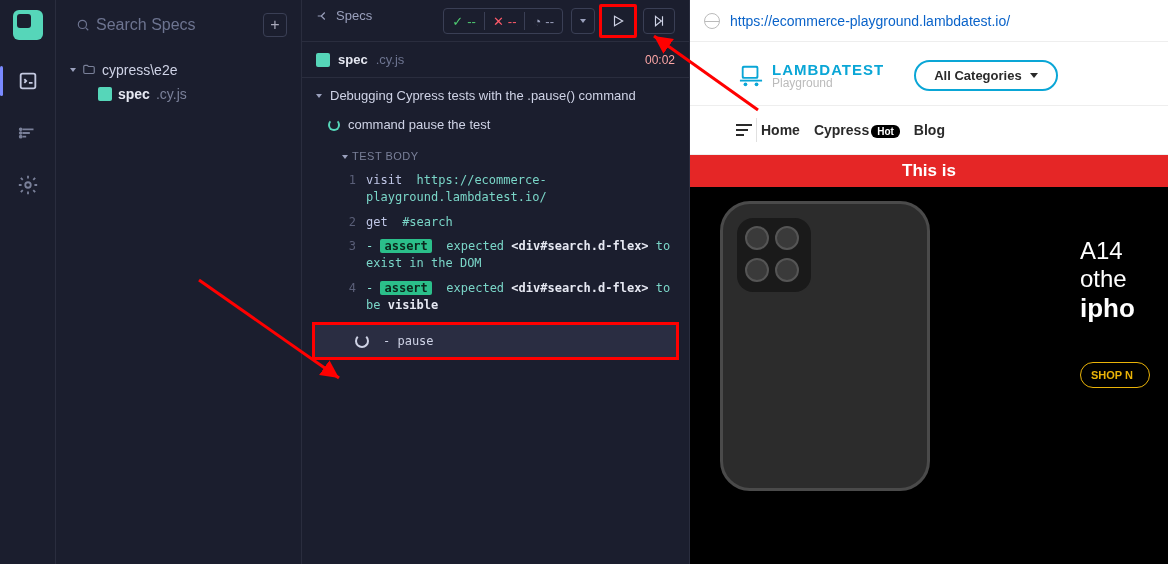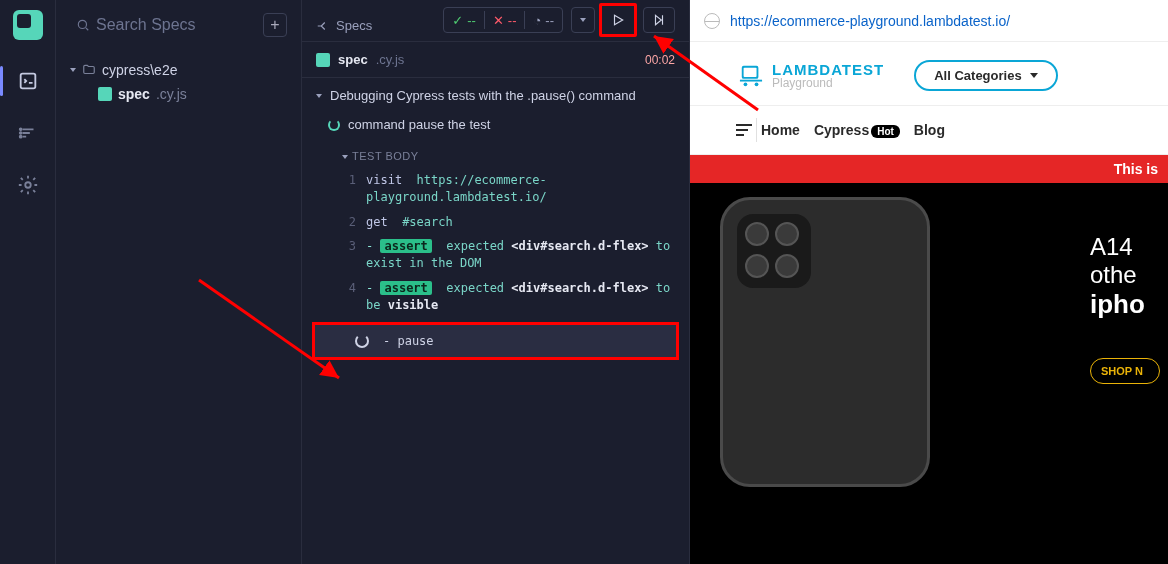--- a/index.html
+++ b/index.html
@@ -13,21 +13,21 @@
 .sidebar { width: 246px; background: #1b1e2e; border-right: 1px solid #2a2d3e; padding: 12px 14px; color: #aab; }
 .search-row { display: flex; align-items: center; gap: 8px; margin-bottom: 20px; }
 .search-input-wrap { flex: 1; display: flex; align-items: center; gap: 6px; background: transparent; border-radius: 4px; padding: 4px 6px; color: #6d7490; }
 .add-btn { width: 24px; height: 24px; border-radius: 4px; border: 1px solid #3a3f55; display: flex; align-items: center; justify-content: center; color: #aab; font-size: 16px; }
 .tree-folder { display: flex; align-items: center; gap: 6px; color: #cfd3e6; font-size: 14px; padding: 4px 0; }
 .tree-file { display: flex; align-items: center; gap: 6px; color: #e6e8f2; font-size: 14px; padding: 4px 0 4px 28px; }
 .tree-file .fname { font-weight: 600; }
 .tree-file .fext { color: #7a8099; font-weight: 400; }
 .file-icon { width: 14px; height: 14px; background: #56d6b9; border-radius: 2px; position: relative; }
 .main { width: 388px; background: #1b1e2e; display: flex; flex-direction: column; color: #cfd3e6; font-size: 13px; border-right: 1px solid #2a2d3e; }
-.main-header { display: flex; align-items: flex-end; justify-content: space-between; padding: 8px 14px; border-bottom: 1px solid #2a2d3e; height: 42px; }
+.main-header { display: flex; align-items: flex-start; justify-content: space-between; padding: 8px 14px; border-bottom: 1px solid #2a2d3e; height: 42px; }
 .specs-label { display: flex; align-items: center; gap: 6px; color: #9aa0bc; }
 .controls { display: flex; align-items: center; gap: 2px; }
 .ctrl-group { display: flex; align-items: center; border: 1px solid #3a3f55; border-radius: 4px; height: 26px; }
 .ctrl-item { padding: 0 8px; color: #9aa0bc; font-size: 13px; display: flex; align-items: center; gap: 4px; }
 .ctrl-green { color: #4ecb71; }
 .ctrl-red { color: #ff5a6a; }
 .ctrl-sep { width: 1px; height: 18px; background: #3a3f55; }
 .play-box { border: 3px solid #ff0000; border-radius: 2px; padding: 0 2px; height: 34px; display: flex; align-items: center; margin: -4px 2px; }
 .play-btn { width: 28px; height: 28px; display: flex; align-items: center; justify-content: center; color: #cfd3e6; }
 .spec-head { display: flex; align-items: center; justify-content: space-between; padding: 10px 14px; border-bottom: 1px solid #2a2d3e; }
@@ -63,27 +63,27 @@
 .brand-text .b1 { color: #0aa6d6; font-weight: 800; font-size: 15px; letter-spacing: 1px; }
 .brand-text .b2 { color: #bbb; font-size: 12px; }
 .cat-pill { border: 2px solid #0aa6d6; color: #2a2a2a; border-radius: 20px; padding: 6px 18px; font-size: 13px; font-weight: 600; display: flex; align-items: center; gap: 8px; }
 .site-nav { display: flex; align-items: center; gap: 14px; padding: 12px 0 12px 46px; border-bottom: 1px solid #eee; font-size: 14px; font-weight: 600; color: #2a2a2a; }
 .hamb { display: flex; flex-direction: column; gap: 3px; }
 .hamb span { display:block; width: 16px; height: 2px; background: #2a2a2a; }
 .hamb span:nth-child(2){ width:12px; }
 .hamb span:nth-child(3){ width:8px; }
 .hot { background: #000; color: #fff; font-size: 10px; padding: 1px 6px; border-radius: 6px; margin-left: 2px; }
 .nav-divider { width: 1px; height: 24px; background: #e0e0e0; margin: 0 -10px; }
-.red-strip { background: #e52626; color: #fff; font-size: 14px; font-weight: 600; text-align: right; padding: 6px 10px; }
+.red-strip { background: #e52626; color: #fff; font-size: 17px; font-weight: 600; text-align: center; padding: 6px 10px; }
 .hero { flex: 1; background: #000; display: flex; position: relative; overflow: hidden; }
 .phone { width: 210px; height: 290px; background: #2c2c2c; border-radius: 30px; margin: 14px 0 0 30px; position: relative; border: 3px solid #4a4a4a; }
 .phone-cam { position:absolute; top: 14px; left: 14px; width: 74px; height: 74px; background: #1a1a1a; border-radius: 16px; display:flex; flex-wrap:wrap; gap:6px; padding: 8px; }
 .phone-cam span { width: 24px; height: 24px; background: #3a3a3a; border-radius: 50%; border: 2px solid #555; }
 .phone-apple { position:absolute; top: 150px; left: 50%; transform: translateX(-50%); font-size: 44px; color: #666; }
-.hero-text { position: absolute; right: 8px; top: 50px; color: #fff; width: 70px; overflow: hidden; }
+.hero-text { position: absolute; right: 18px; top: 50px; color: #fff; width: 70px; overflow: hidden; }
 .hero-text .l1 { font-size: 24px; font-weight: 300; white-space: nowrap; }
 .hero-text .l2 { font-size: 24px; font-weight: 300; white-space: nowrap; }
 .hero-text .l3 { font-size: 26px; font-weight: 700; white-space: nowrap; }
 .shop-btn { margin-top: 38px; background: transparent; border: 1px solid #eab308; color: #eab308; padding: 6px 10px; border-radius: 16px; font-size: 11px; font-weight: 700; white-space: nowrap; }
 .chevr { display:inline-block; width:0; height:0; border-left:4px solid transparent; border-right:4px solid transparent; border-top:5px solid #2a2a2a; vertical-align: middle; }
 .chevr-sm { display:inline-block; width:0; height:0; border-left:3px solid transparent; border-right:3px solid transparent; border-top:4px solid #9aa0bc; vertical-align: middle; }
 .arrow { position: absolute; pointer-events: none; }
 .arrow1 { left: 648px; top: 30px; }
 .arrow2 { left: 193px; top: 274px; }
 </style>

